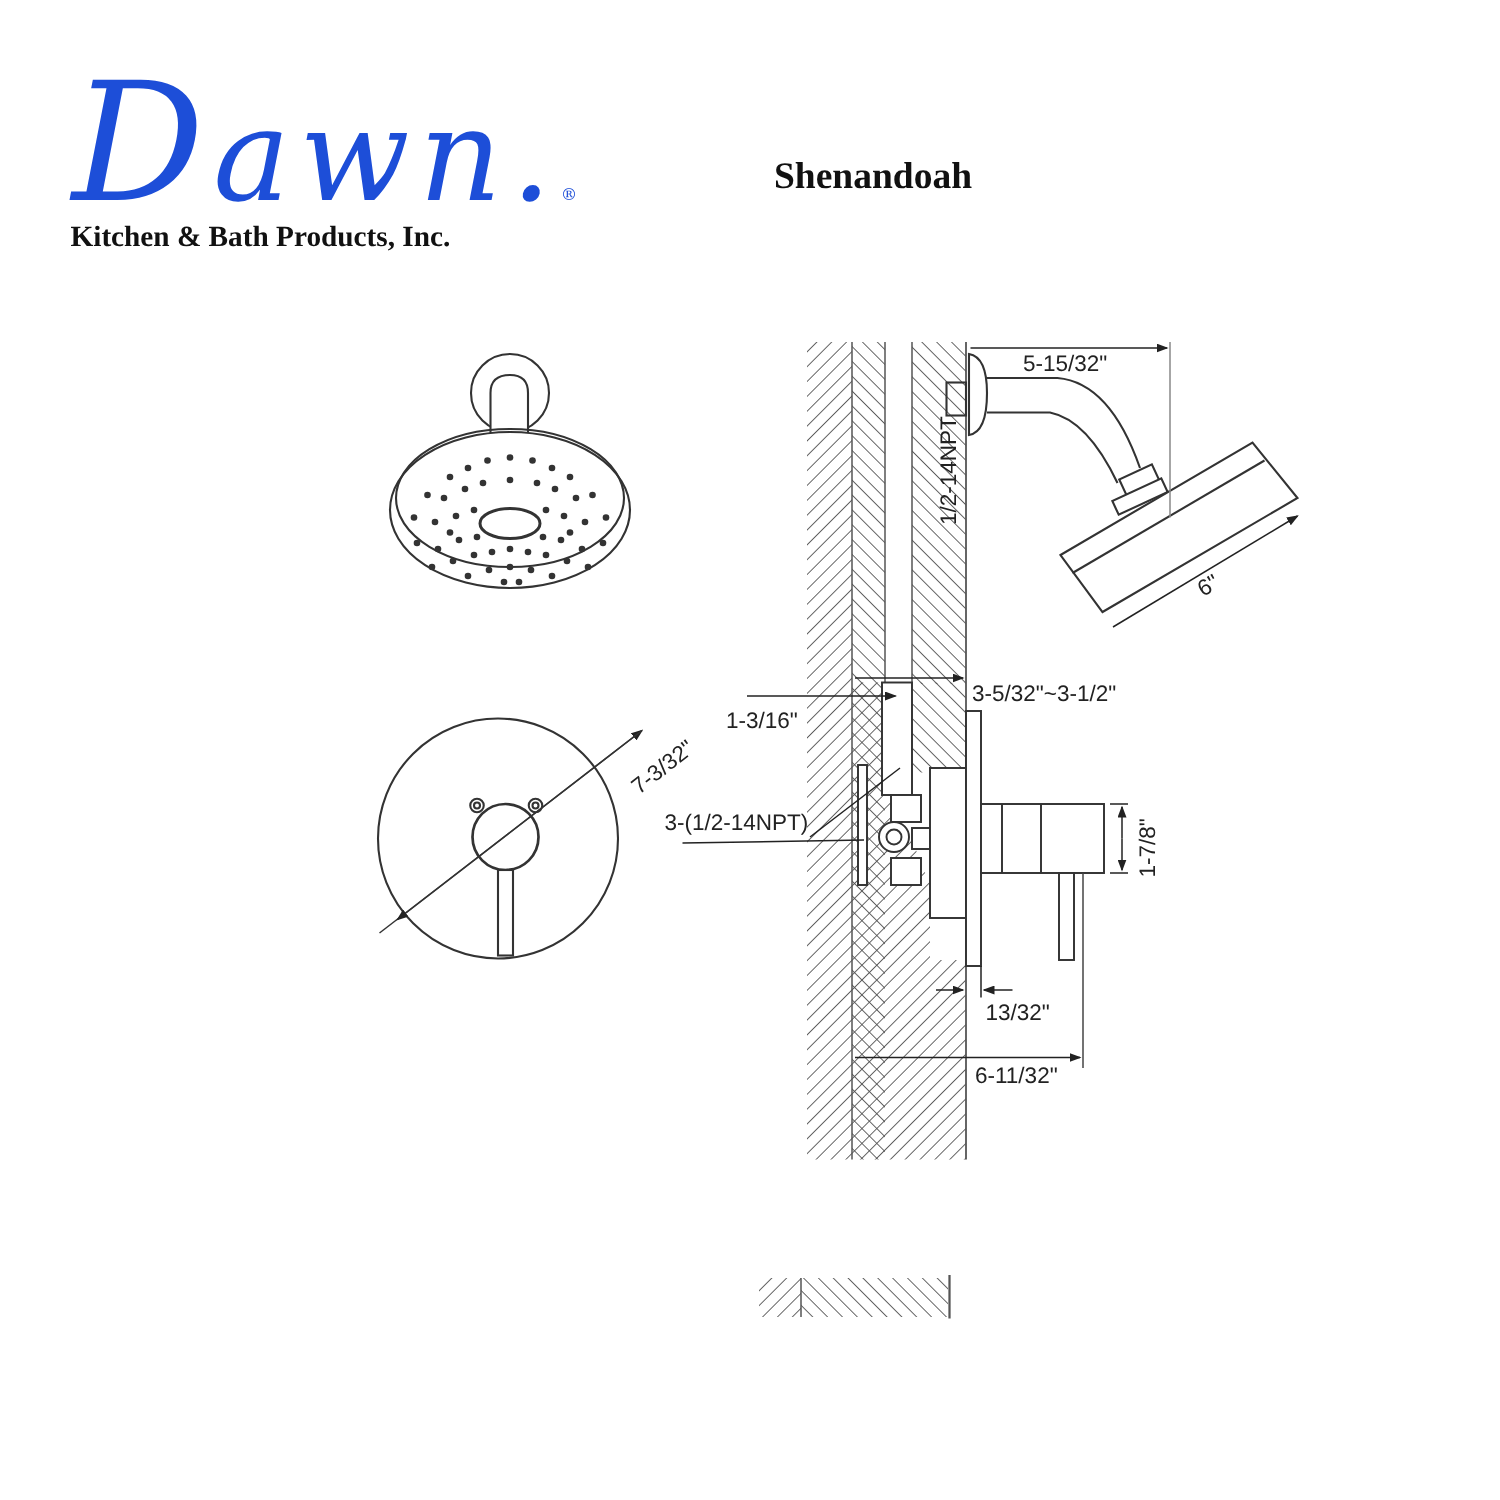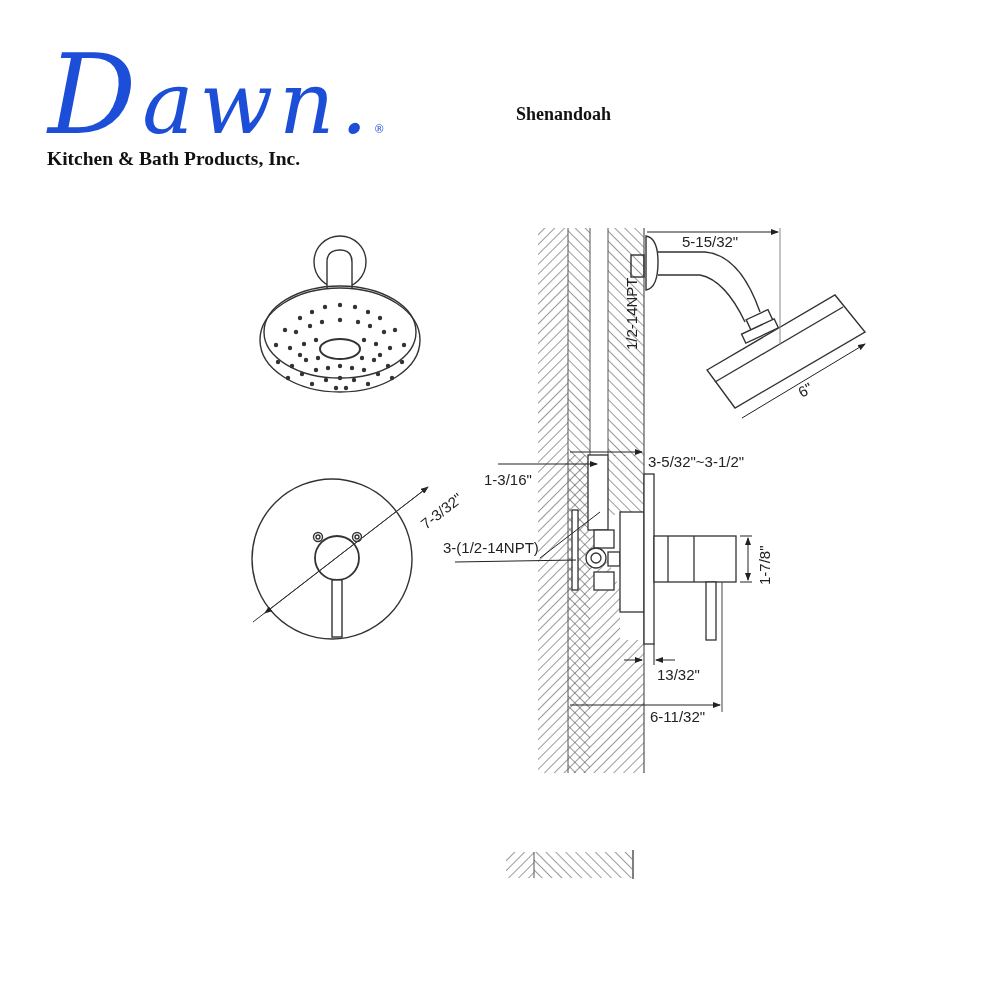--- a/index.html
+++ b/index.html
@@ -13,21 +13,21 @@
     .logo-script .big { font-size: 110px; }
     .logo-script .reg { font-size: 11px; font-style: normal; vertical-align: baseline; letter-spacing: 0; }
     .company {
       position: absolute; left: 47px; top: 148px;
       font-family: Liberation Serif, serif; font-weight: bold;
       font-size: 19.5px; color: #111;
     }
     .product-title {
       position: absolute; left: 516px; top: 104px;
       font-family: "Liberation Serif", serif; font-weight: bold;
-      font-size: 18px; color: #111;
+      font-size: 25px; color: #111;
     }
     svg.drawing { position: absolute; left: 0; top: 0; }
     .dim { font-family: "Liberation Sans", sans-serif; font-size: 15px; fill: #222; }
   </style>
 </head>
 <body>
 
 <div class="logo-script">
   <span class="big">D</span><span>awn</span><span>.</span><span class="reg">®</span>
 </div>

